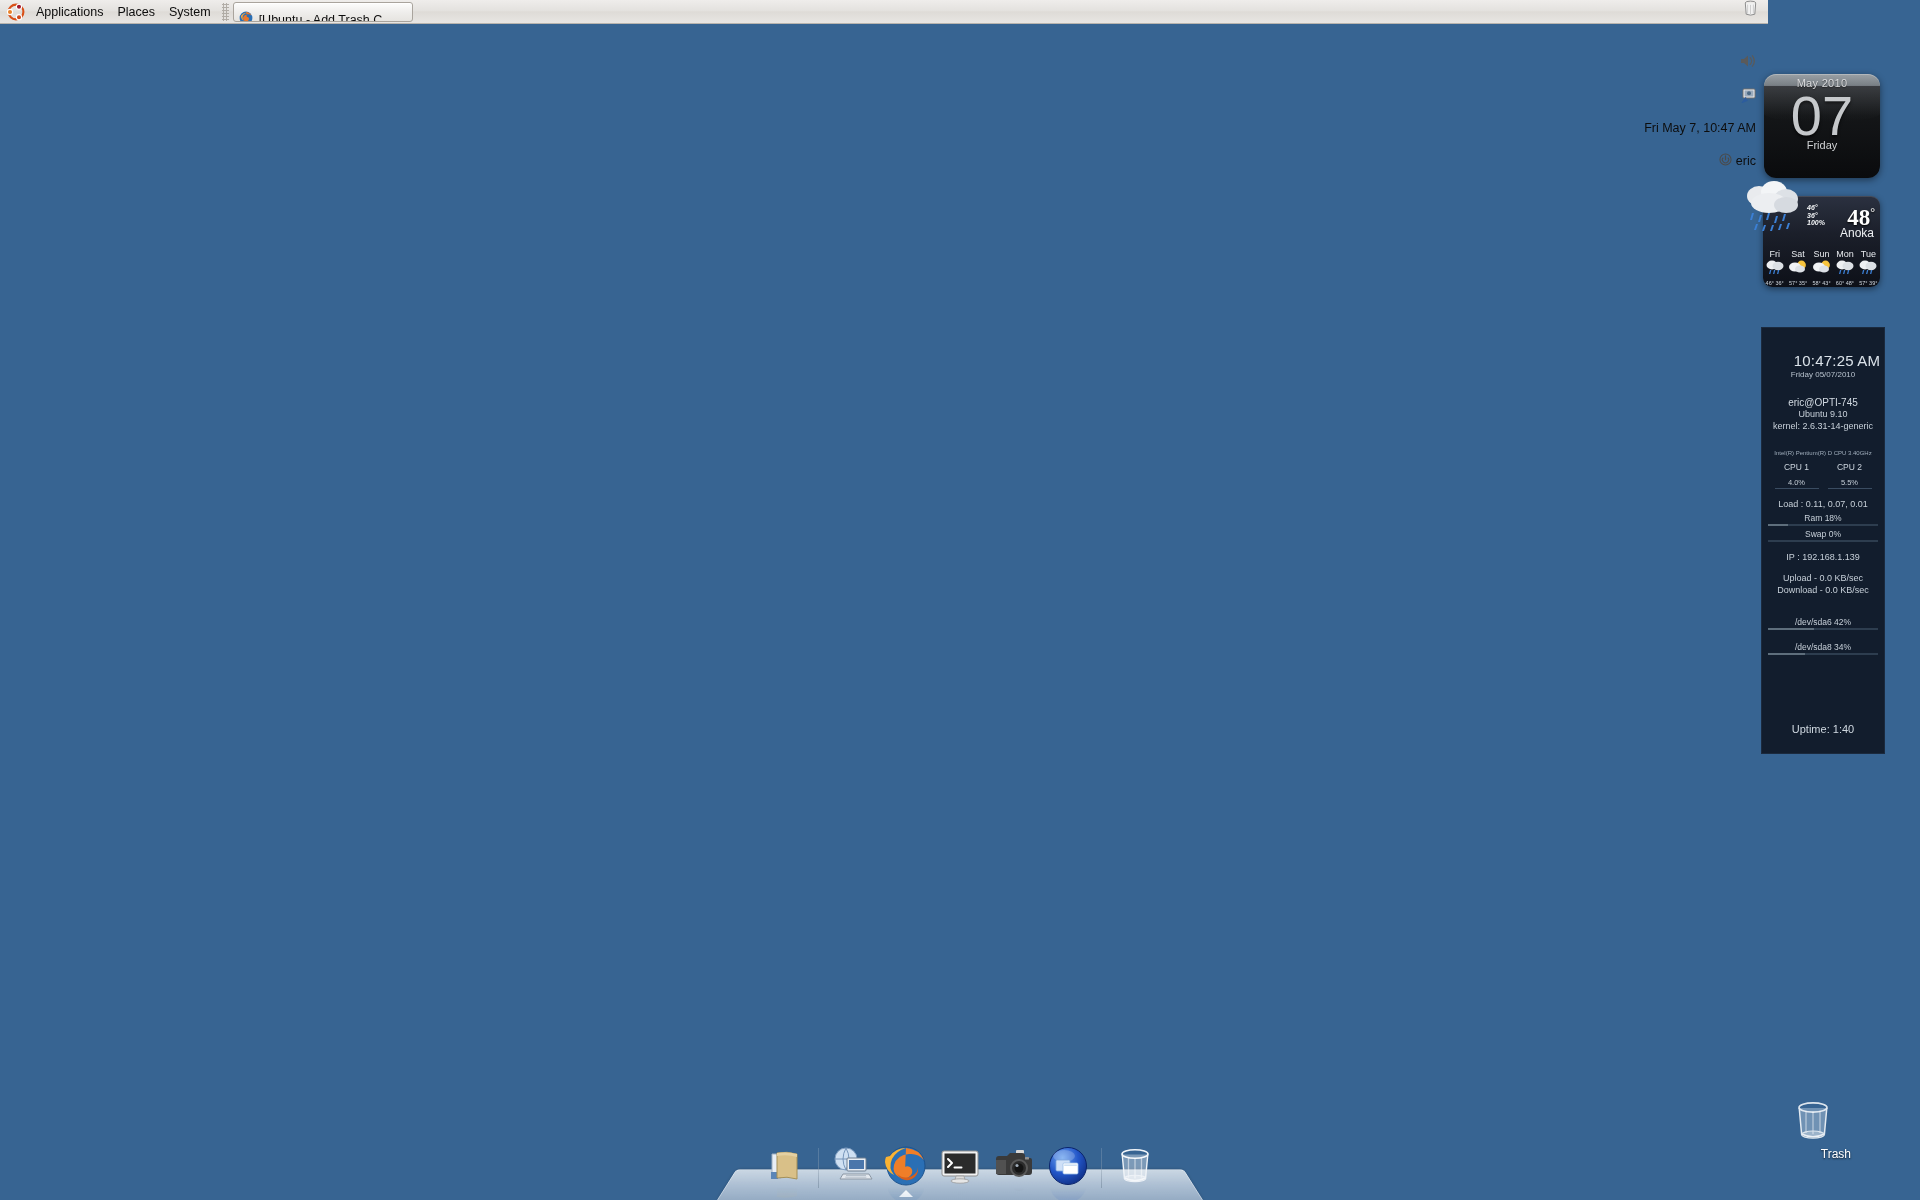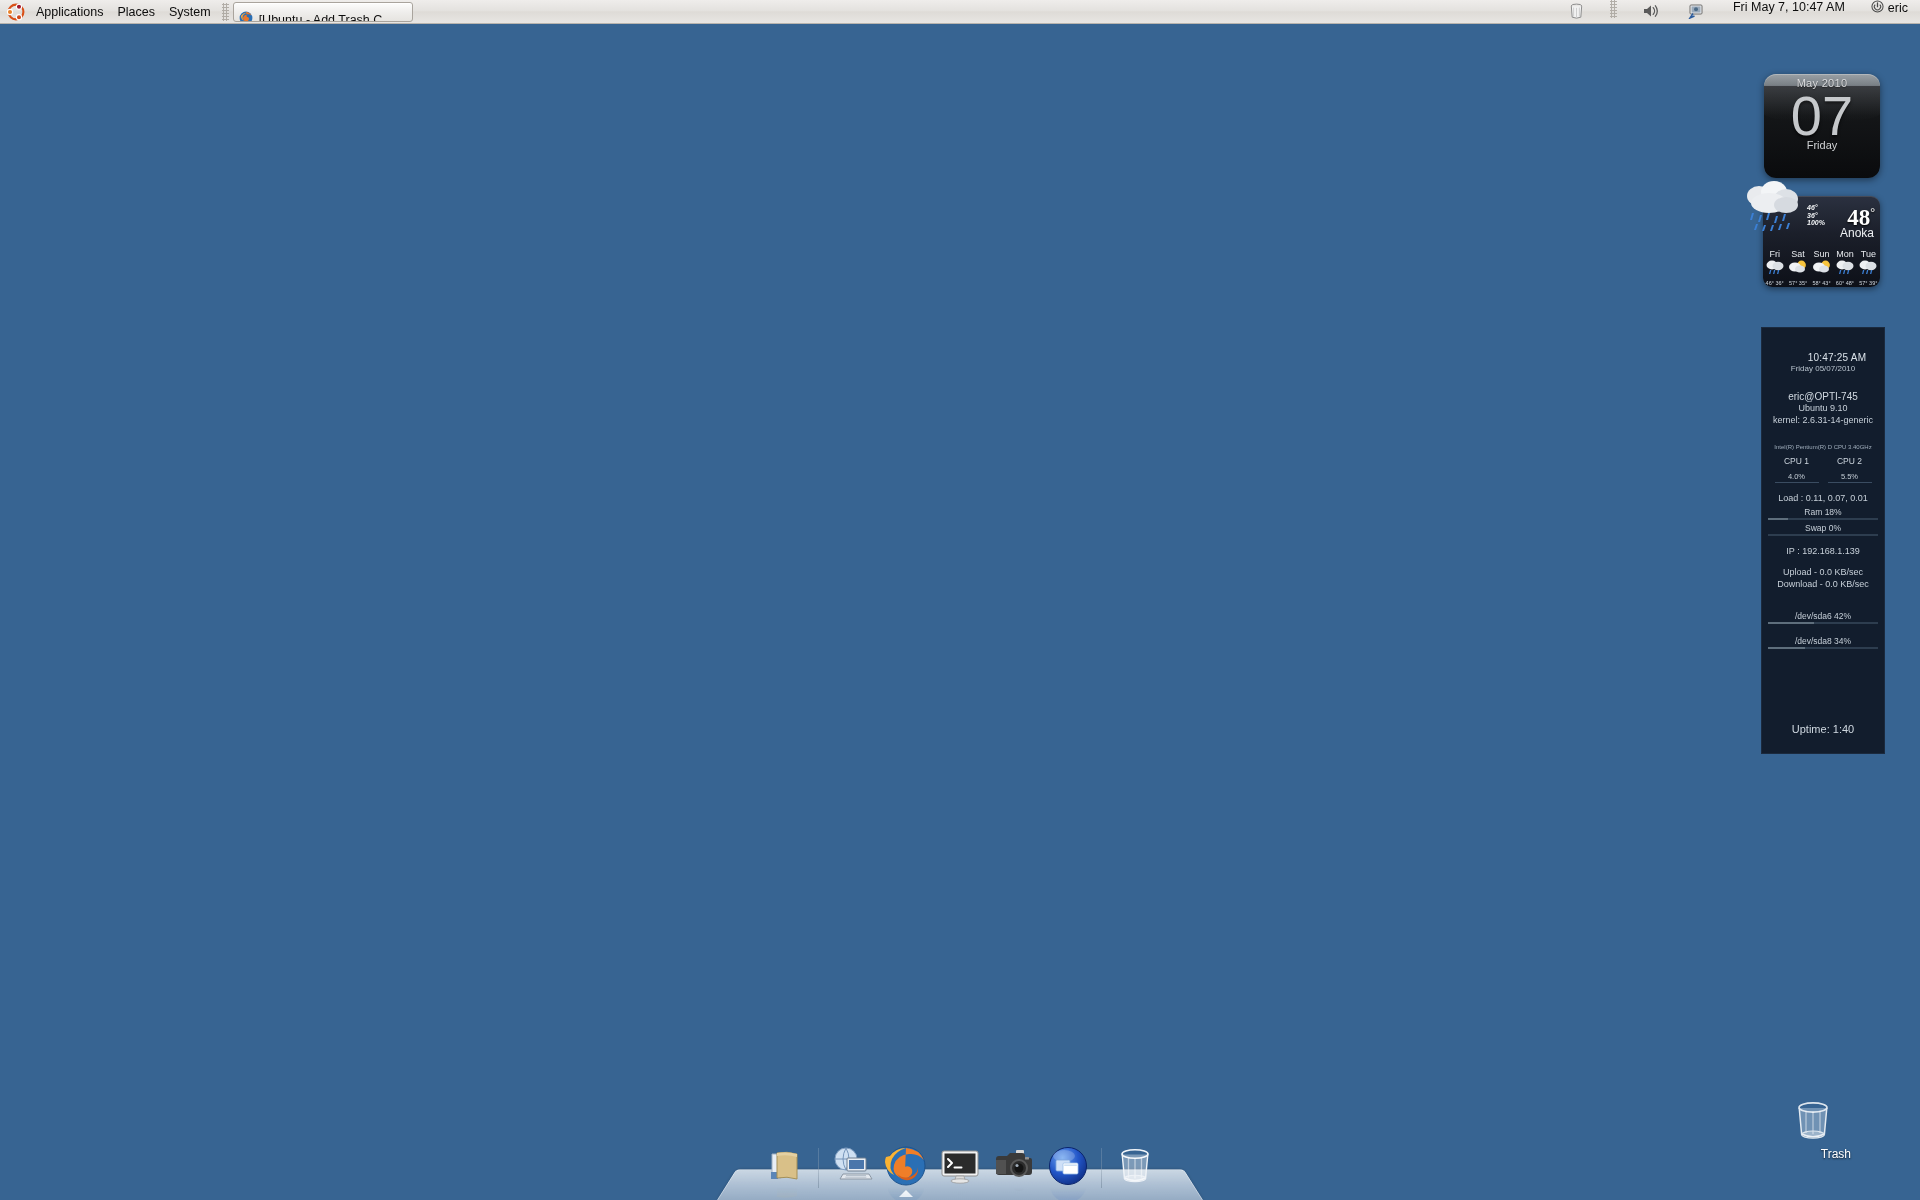--- a/index.html
+++ b/index.html
@@ -5,21 +5,21 @@
   * { box-sizing: border-box; margin: 0; padding: 0; }
   html, body {
     width: 1920px; height: 1200px;
     overflow: hidden;
     font-family: "Liberation Sans", sans-serif;
   }
   body { background: #376492; position: relative; }
 
   
   #top-panel {
-    position: absolute; top: 0; left: 0; width: 1920px; height: 24px;
+    position: absolute; top: 0; left: 0; width: 1768px; height: 24px;
     background: linear-gradient(to bottom, #efedeb 0%, #e4e2df 45%, #dedbd7 52%, #e8e6e3 100%);
     border-bottom: 1px solid #b8b4ae;
     display: flex; align-items: center;
     font-size: 12.5px; color: #0d0d0d;
     z-index: 100;
   }
   .panel-left { display: flex; align-items: center; height: 100%; }
   .ubuntu-logo { width: 20px; height: 20px; margin: 0 3px 0 6px; position: relative; }
   .ubuntu-logo svg { display: block; }
   .menu-item {
@@ -35,22 +35,22 @@
     display: flex; align-items: center; gap: 6px;
     height: 20px; padding: 16px 8px 0 5px;
     min-width: 180px; max-width: 200px;
     background: linear-gradient(to bottom, #fdfdfd 0%, #efeeec 50%, #e6e4e0 100%);
     border: 1px solid #a9a49d; border-radius: 3px;
     box-shadow: inset 0 1px 0 rgba(255,255,255,.9);
     font-size: 12.5px; overflow: hidden; white-space: nowrap;
   }
   .task-button .tlabel { overflow: hidden; text-overflow: ellipsis; }
   .panel-right {
-    margin-left: auto; display: flex; align-items: flex-start;
-    height: 100%; padding-right: 6px; gap: 18px;
+    margin-left: auto; display: flex; align-items: flex-end;
+    height: 100%; padding-right: 6px; gap: 18px; flex-direction: column;
   }
   .tray-icon { display: flex; align-items: center; justify-content: center; padding: 0 4px; height: 22px; }
   .clock-text { padding: 0 6px; font-size: 12.5px; white-space: nowrap; }
   .user-block { display: flex; align-items: center; gap: 4px; padding: 0 6px 0 2px; }
 
   
 
   
   #calendar-widget {
     position: absolute; left: 1764px; top: 74px; width: 116px; height: 104px;
@@ -104,21 +104,21 @@
   
   #conky {
     position: absolute; left: 1761px; top: 327px; width: 124px; height: 427px;
     background: #121d2d;
     border: 1px solid #1b2a3e;
     color: #c2ccd6;
     font-size: 8.5px;
     text-align: center;
     padding-top: 24px;
   }
-  .ck-time { font-size: 10px; color: #dbe3ea; letter-spacing: .2px; padding-left: 28px; }
+  .ck-time { font-size: 15px; color: #dbe3ea; letter-spacing: .2px; padding-left: 28px; }
   .ck-date { font-size: 8px; color: #b7c2cd; margin-top: 1px; }
   .ck-gap-l { height: 18px; }
   .ck-gap-s { height: 9px; }
   .ck-host { font-size: 10px; color: #d2dae2; }
   .ck-line { font-size: 9px; color: #c7d0d9; line-height: 12px; }
   .ck-cpumodel { font-size: 6px; color: #9fadbb; }
   .ck-cpus { display: flex; justify-content: space-around; padding: 0 8px; margin-top: 6px; }
   .ck-cpu-box { width: 44px; }
   .ck-cpu-label { font-size: 8.5px; color: #ccd5de; }
   .ck-cpu-pct { font-size: 7.5px; color: #c3ccd5; margin-top: 6px; }

